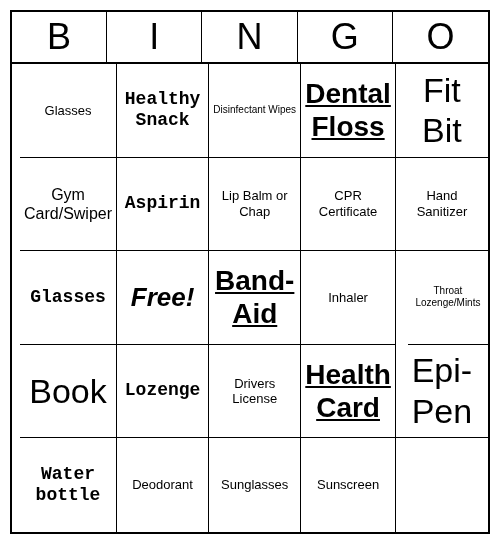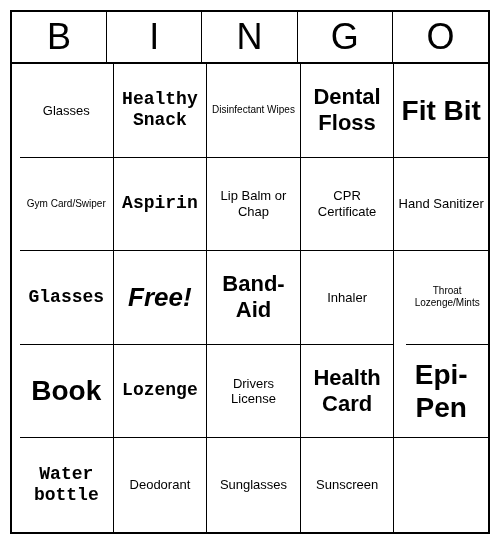--- a/index.html
+++ b/index.html
@@ -50,56 +50,57 @@
       align-items: center;
       text-align: center;
       padding: 4px;
       font-size: 13px;
       line-height: 1.2;
       font-family: Arial, sans-serif;
     }
     .bingo-cell:nth-child(5n) { border-right: none; }
     .bingo-cell:nth-child(n+21) { border-bottom: none; }
     .bingo-cell.large-text {
-      font-size: 22px;
+      font-size: 28px;
       font-weight: bold;
+      text-decoration: underline;
     }
     .bingo-cell.medium-text {
       font-size: 18px;
       font-weight: bold;
       font-family: Liberation Mono, monospace;
     }
     .bingo-cell.free {
       font-size: 26px;
       font-weight: bold;
       font-style: italic;
     }
     .bingo-cell.xlarge-text {
-      font-size: 28px;
-      font-weight: bold;
+      font-size: 34px;
+      font-weight: normal;
     }
   </style>
 </head>
 <body>
 
 <div class="bingo-card">
   <div class="bingo-header">
   <div class="bingo-header-cell">B</div>
       <div class="bingo-header-cell">I</div>
       <div class="bingo-header-cell">N</div>
       <div class="bingo-header-cell">G</div>
       <div class="bingo-header-cell">O</div>
     </div>
   <div class="bingo-grid">
   <div class="bingo-cell">Glasses</div>
       <div class="bingo-cell medium-text">Healthy Snack</div>
       <div class="bingo-cell" style="font-size: 10px;">Disinfectant Wipes</div>
       <div class="bingo-cell large-text">Dental Floss</div>
       <div class="bingo-cell xlarge-text">Fit Bit</div>
-      <div class="bingo-cell" style="font-size: 10px;">Gym Card/Swiper</div>
+      <div class="bingo-cell" style="font-size: 16px;">Gym Card/Swiper</div>
       <div class="bingo-cell medium-text">Aspirin</div>
       <div class="bingo-cell">Lip Balm or Chap</div>
       <div class="bingo-cell">CPR Certificate</div>
       <div class="bingo-cell">Hand Sanitizer</div>
       <div class="bingo-cell medium-text">Glasses</div>
       <div class="bingo-cell free">Free!</div>
       <div class="bingo-cell large-text">Band-Aid</div>
       <div class="bingo-cell">Inhaler</div>
       <div class="bingo-cell" style="font-size: 10px; margin-left: 12px;">Throat Lozenge/Mints</div>
       <div class="bingo-cell xlarge-text">Book</div>

